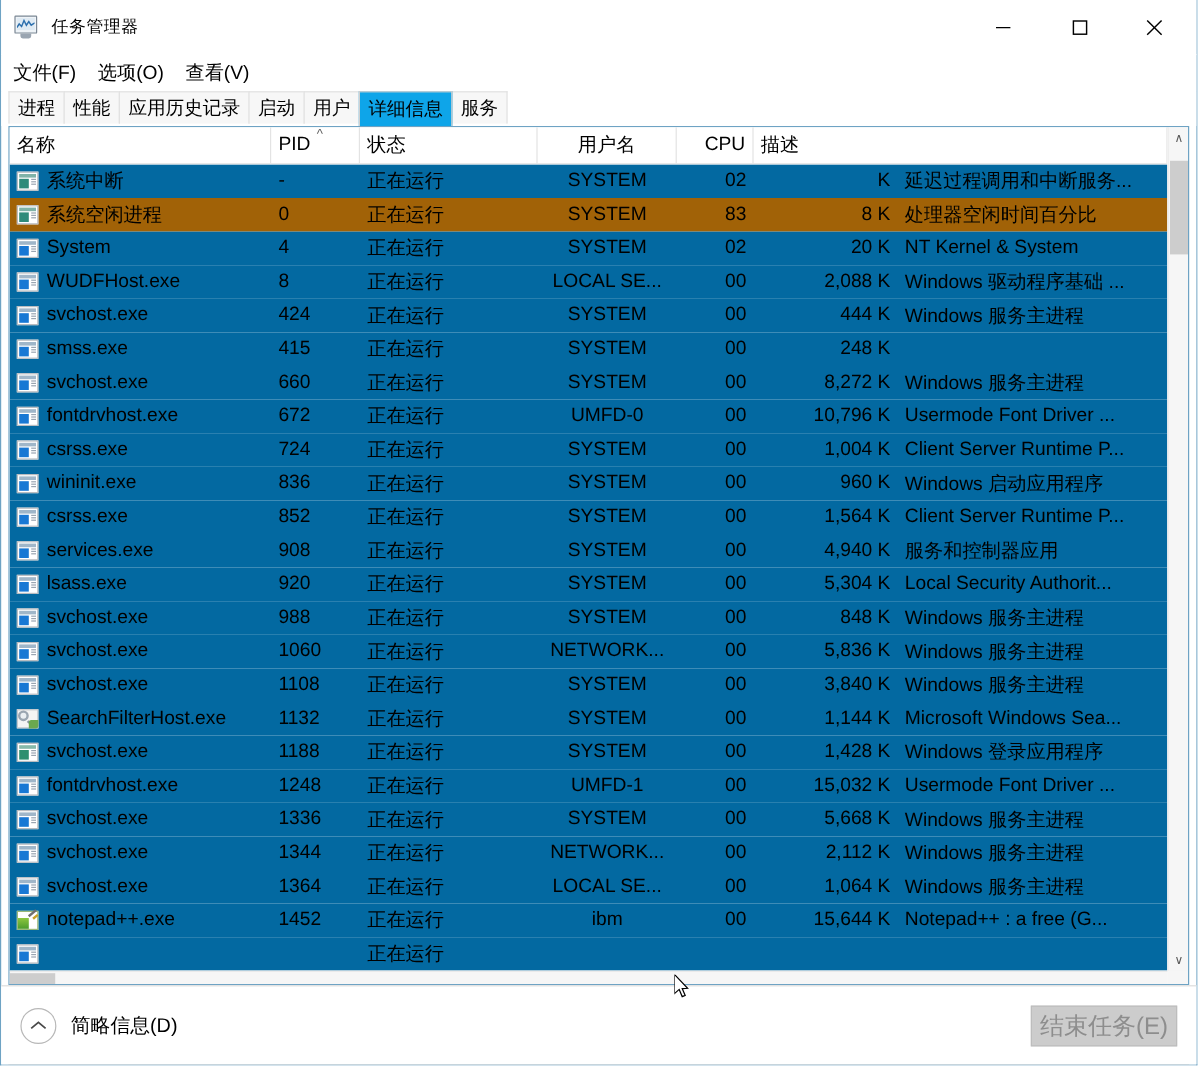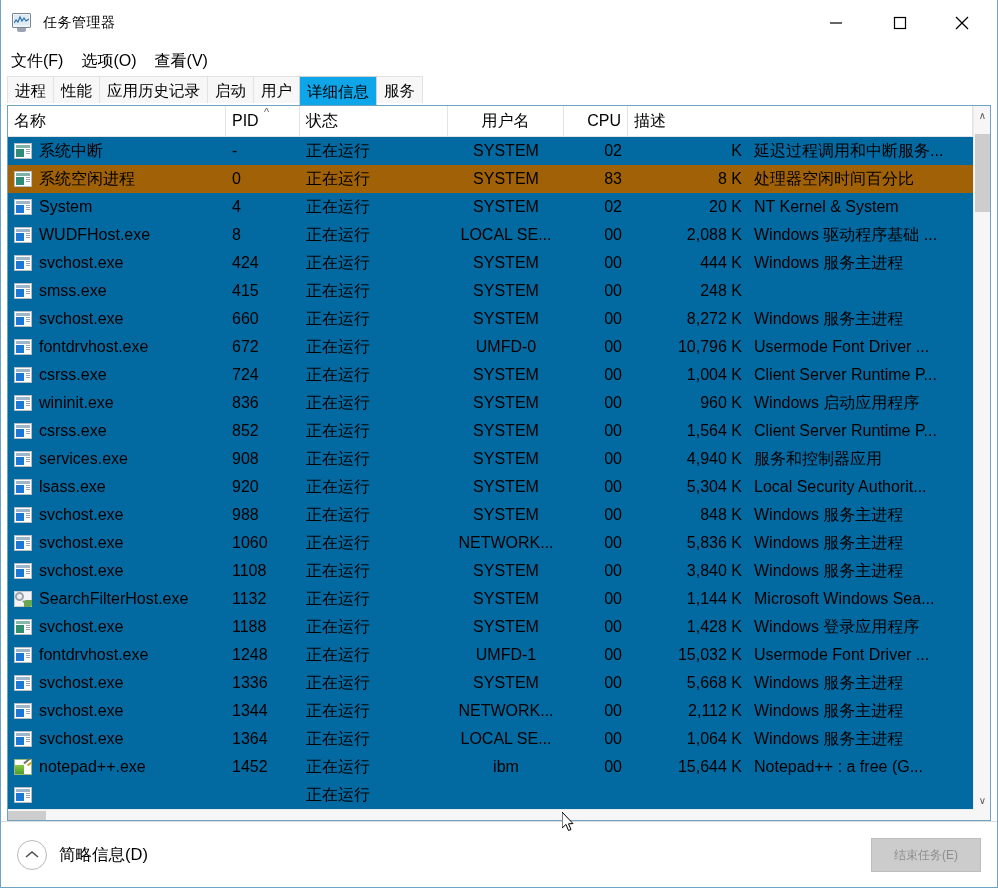--- a/index.html
+++ b/index.html
@@ -335,25 +335,25 @@
     width: 30px; height: 30px; border-radius: 50%;
     border: 1px solid #b8b8b8;
     display: flex; align-items: center; justify-content: center;
     color: #4a4a4a;
   }
   #fd-label { font-size: 16.5px; color: #000000; }
 
   #endtask {
     position: absolute;
     right: 16px; top: 16px;
-    width: 110px; height: 34px;
+    width: 122px; height: 34px;
     background: #cccccc;
     border: 1px solid #bdbdbd;
     color: #8d8d8d;
-    font-size: 12px;
+    font-size: 20px;
     display: flex; align-items: center; justify-content: center;
     cursor: default;
     font-family: "Liberation Sans", sans-serif;
   }
 
   
   #cursor {
     position: absolute;
     left: 561px; top: 812px;
     width: 14px; height: 22px;

